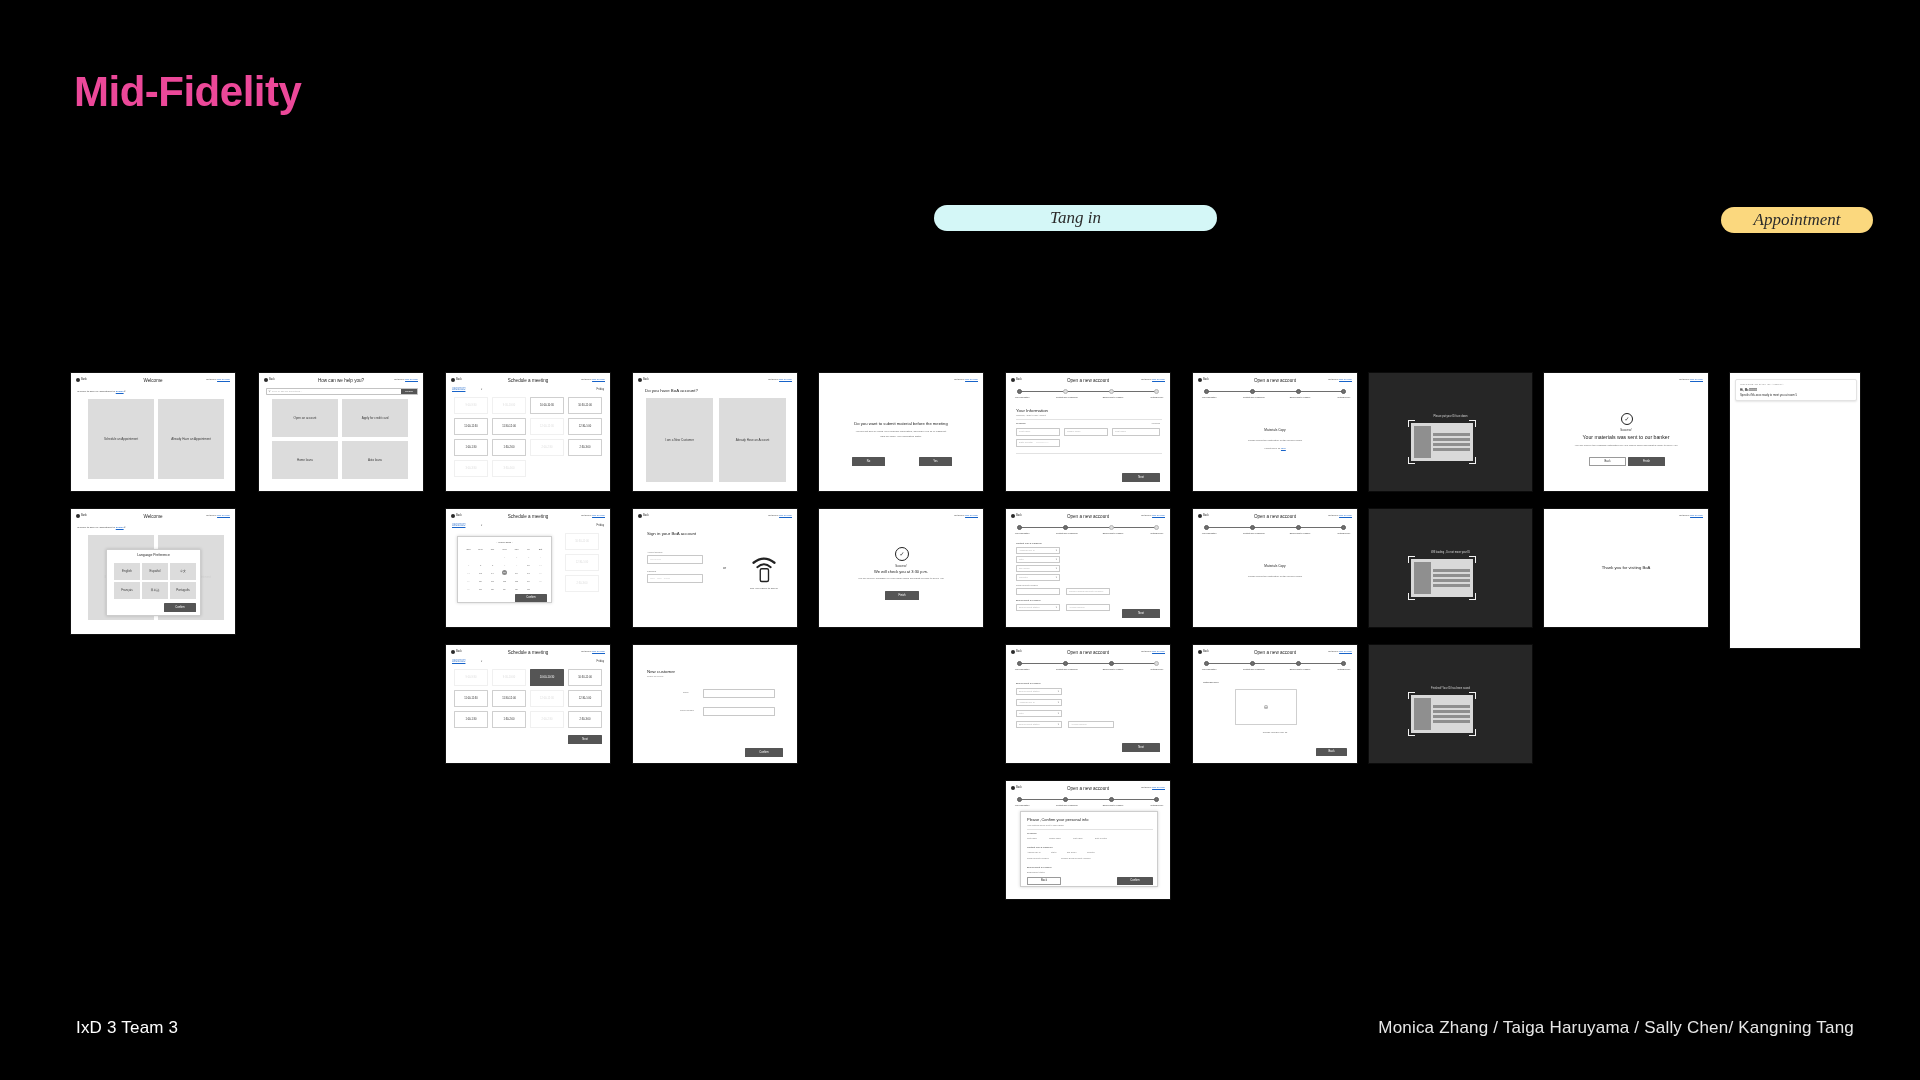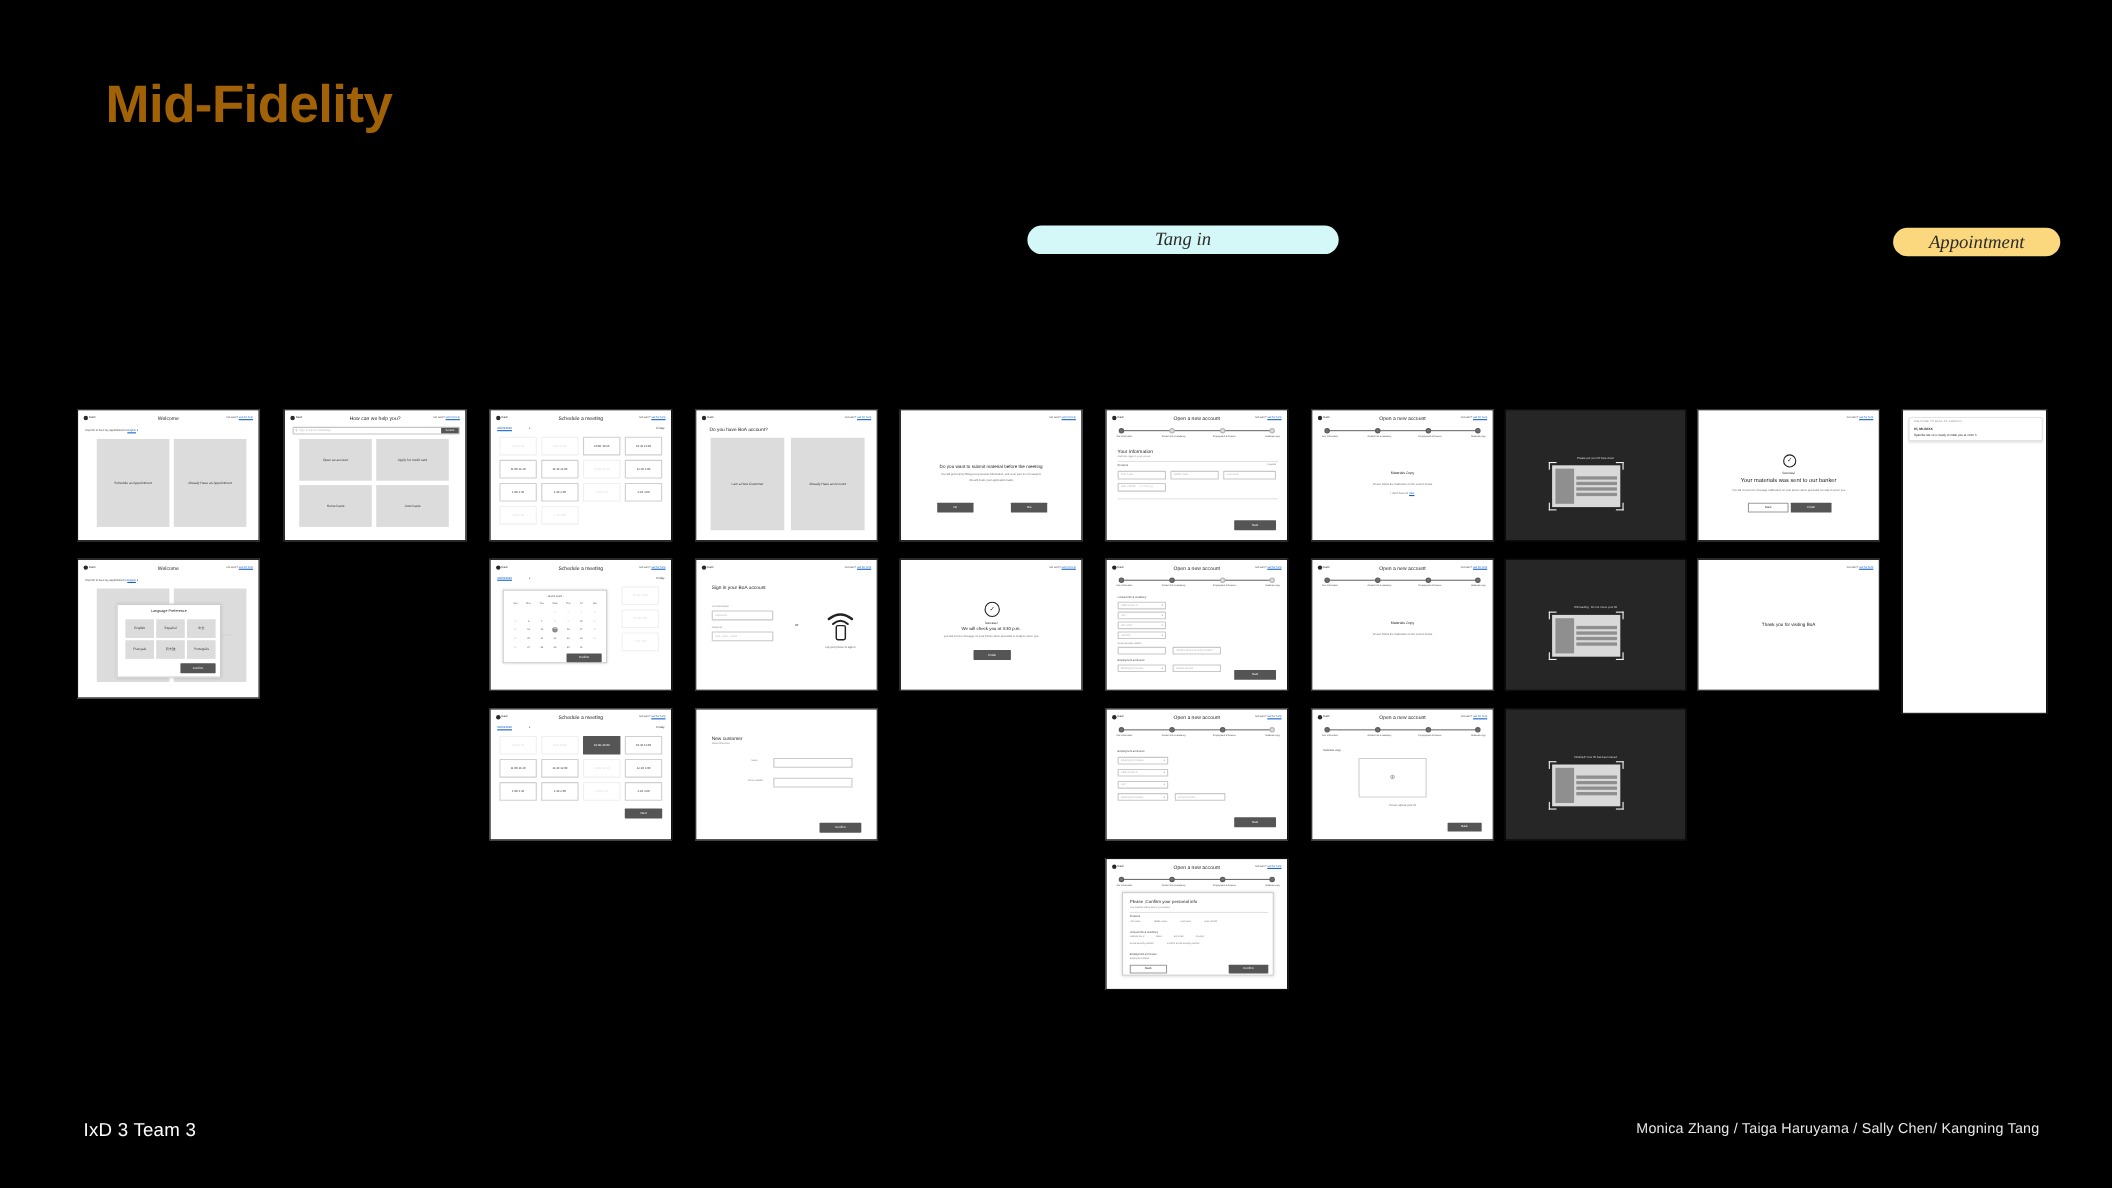--- a/index.html
+++ b/index.html
@@ -7,40 +7,40 @@
     width: 1920px; height: 1080px;
     background: #000;
     font-family: "Liberation Sans", sans-serif;
     overflow: hidden;
   }
   #stage { position: relative; width: 1920px; height: 1080px; background:#000; }
 
   
   .page-title {
     position: absolute; left: 74px; top: 68px;
-    color: #a16207; font-size: 48px; font-weight: bold; letter-spacing: -0.5px; margin-left: 22px;
+    color: #ec4899; font-size: 42px; font-weight: bold; letter-spacing: -0.5px;
   }
 
   
   .bar {
     position: absolute; height: 26px; border-radius: 13px;
     display: flex; align-items: center; justify-content: center;
     color: #2b2b2b; font-style: italic; font-size: 17px;
     font-family: "Liberation Serif", serif;
     white-space: nowrap;
   }
 
   
   .footer-left {
     position: absolute; left: 76px; top: 1018px;
     color: #fff; font-size: 17px; letter-spacing: .2px;
   }
   .footer-right {
     position: absolute; right: 66px; top: 1018px;
-    color: #e7e7e7; font-size: 13px; letter-spacing: .2px;
+    color: #e7e7e7; font-size: 17px; letter-spacing: .2px;
   }
 
   
   .card {
     position: absolute; background: #fff; overflow: hidden;
     border: 1px solid #111;
   }
   .card.dark { background: #262626; border-color:#0b0b0b; }
 
   

